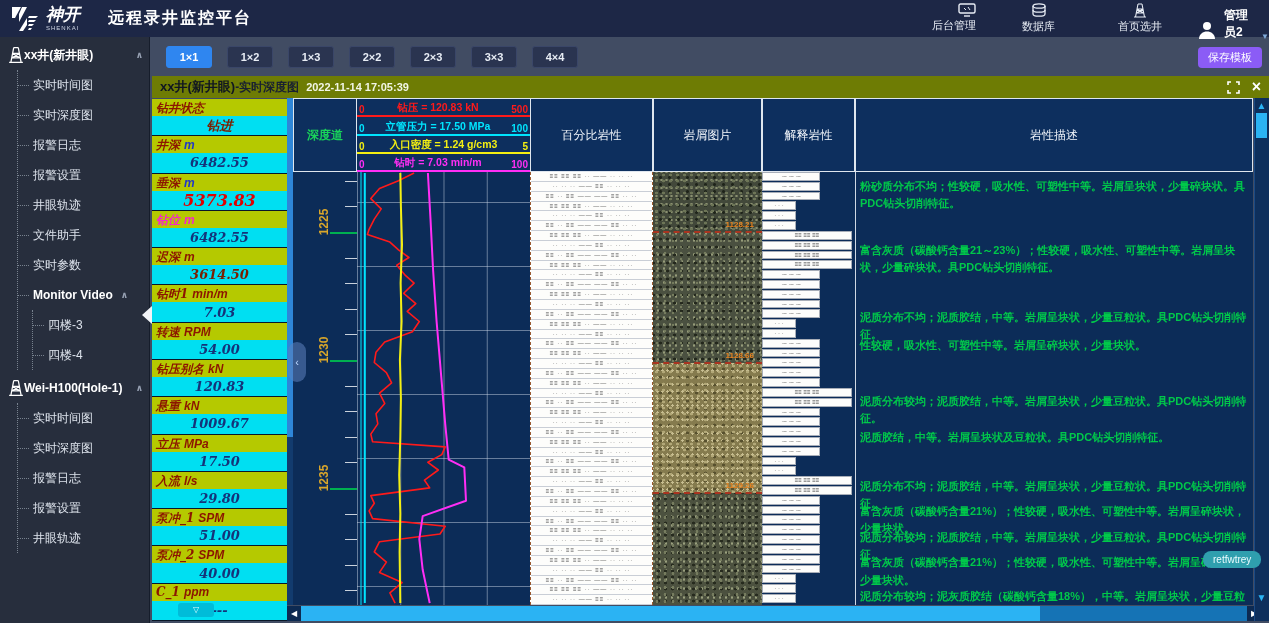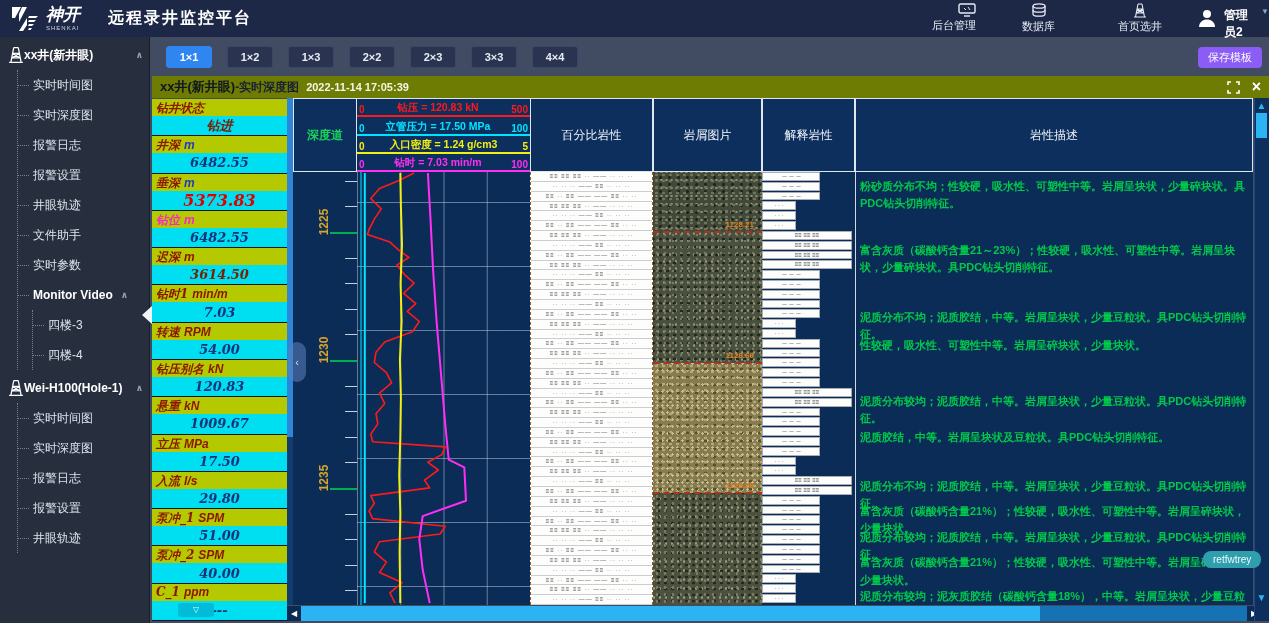--- a/index.html
+++ b/index.html
@@ -9,21 +9,21 @@
 
   
   #header{left:0;top:0;width:1269px;height:37px;background:#1d2746;display:flex;align-items:center;}
   .logo-mark{margin-left:10px;}
   .logo-text{display:flex;flex-direction:column;margin-left:6px;line-height:1;}
   .logo-cn{color:#fff;font-size:17px;font-weight:bold;font-style:italic;font-family:"DejaVu Serif",serif;}
   .logo-en{color:#cfd6e4;font-size:6px;letter-spacing:1px;margin-top:2px;}
   .app-title{color:#ffffff;font-size:16px;font-weight:bold;margin-left:28px;letter-spacing:2px;}
   .hnav{position:absolute;display:flex;flex-direction:column;align-items:center;color:#e8edf5;cursor:pointer;}
   .hnav .lbl{font-size:11px;margin-top:1px;white-space:nowrap;}
-  .huser{position:absolute;display:flex;align-items:flex-start;color:#fff;}
+  .huser{position:absolute;display:flex;align-items:flex-end;color:#fff;}
   .huser .uname{font-size:12px;font-weight:bold;margin-left:6px;}
   .huser .dcaret{color:#7ea8d8;font-size:8px;margin-left:5px;}
 
   
   #sidebar{left:0;top:37px;width:150px;height:586px;background:#272e3d;border-right:1px solid #161d2b;overflow:hidden;}
   .well-row{display:flex;align-items:center;padding:9px 6px 6px 8px;color:#fff;font-size:12px;font-weight:bold;cursor:pointer;white-space:nowrap;}
   .well-row .caret{margin-left:auto;color:#96a0b2;font-size:9px;}
   .tree-children{margin-left:17px;border-left:1px dotted #78828f;}
   .tree-item{display:flex;align-items:center;height:30px;color:#dde3ec;font-size:12px;cursor:pointer;white-space:nowrap;}
   .tree-item::before{content:"";width:11px;border-top:1px dotted #78828f;margin-right:4px;flex:none;}

